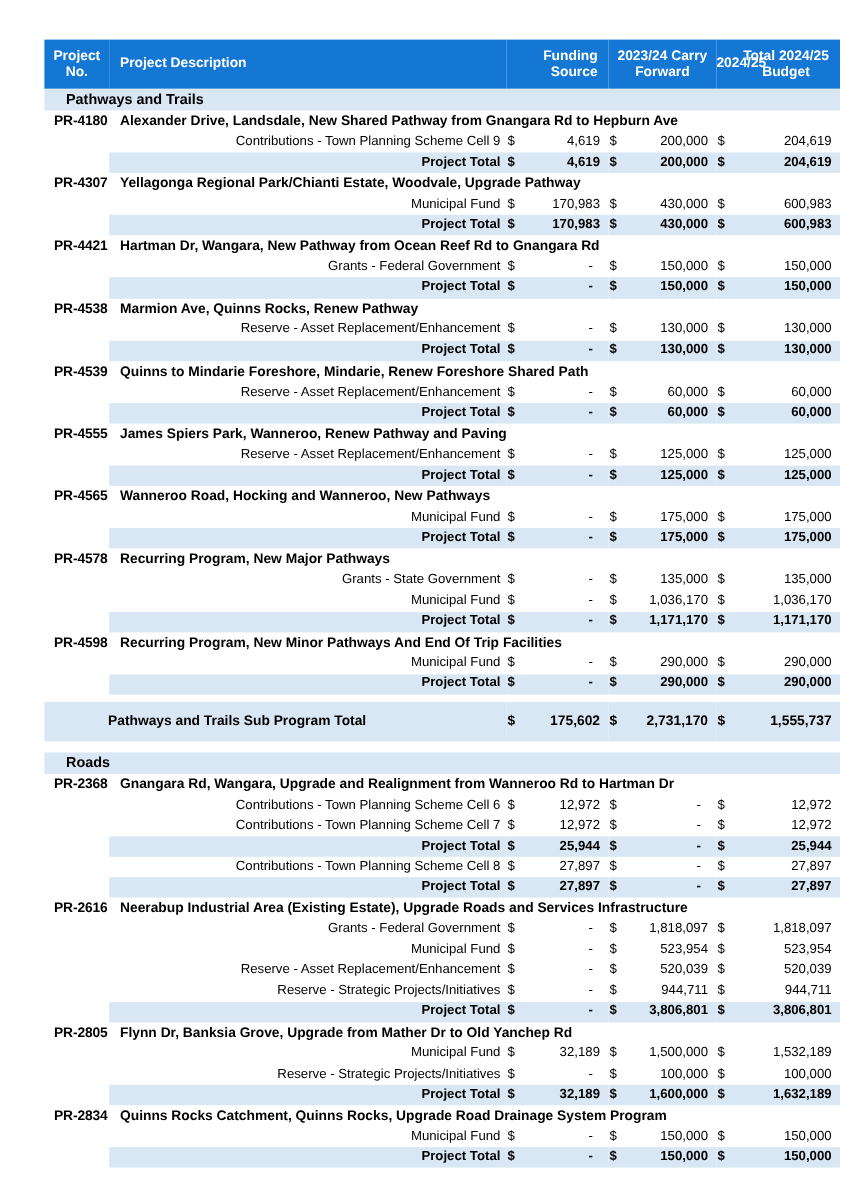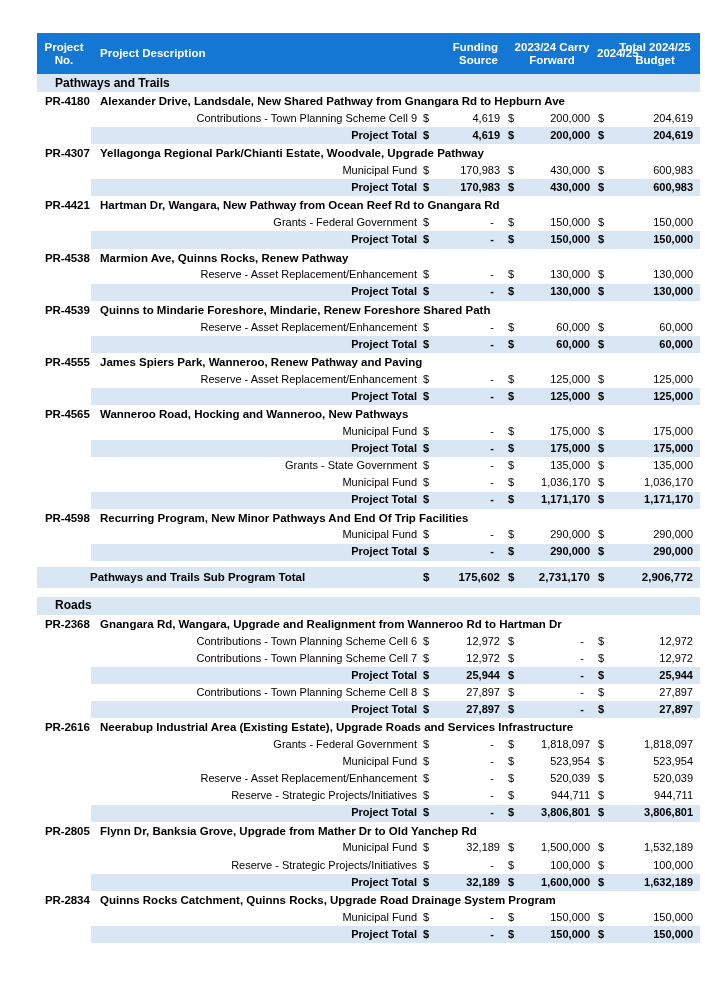--- a/index.html
+++ b/index.html
@@ -119,21 +119,21 @@
     font-weight: bold;
   }
   tr.project-total td.pad-left { background: #ffffff; }
   tr.project-total td.fund-label { padding-right: 5px; }
 
   
   tr.subtotal td {
     background: #d9e6f4;
     font-weight: bold;
     font-size: 11.5px;
-    height: 21px;
+    height: 33px;
   }
   td.subtotal-label {
     text-align: left;
     padding-left: 53px;
   }
   tr.subtotal td.dollar { font-size: 11.5px; }
   tr.subtotal td.amount { font-size: 11.5px; }
 </style>
 </head>
 <body>
@@ -318,20 +318,24 @@
         <tr class="project-total">
           <td class="pad-left"></td>
           <td class="fund-label">Project Total</td>
           <td class="dollar">$</td>
           <td class="amount dash">-</td>
           <td class="dollar">$</td>
           <td class="amount">175,000</td>
           <td class="dollar">$</td>
           <td class="amount">175,000</td>
         </tr>
+        <tr class="project-title">
+          <td class="proj-no">PR-4578</td>
+          <td class="proj-desc" colspan="7">Recurring Program, New Major Pathways</td>
+        </tr>
         <tr class="funding-row">
           <td class="fund-label" colspan="2">Grants - State Government</td>
           <td class="dollar">$</td>
           <td class="amount dash">-</td>
           <td class="dollar">$</td>
           <td class="amount">135,000</td>
           <td class="dollar">$</td>
           <td class="amount">135,000</td>
         </tr>
         <tr class="funding-row">
@@ -379,21 +383,21 @@
         <tr class="spacer-sm">
           <td colspan="8"></td>
         </tr>
         <tr class="subtotal">
           <td class="subtotal-label" colspan="2">Pathways and Trails Sub Program Total</td>
           <td class="dollar">$</td>
           <td class="amount">175,602</td>
           <td class="dollar">$</td>
           <td class="amount">2,731,170</td>
           <td class="dollar">$</td>
-          <td class="amount">2,906,772</td>
+          <td class="amount">1,555,737</td>
         </tr>
         <tr class="spacer">
           <td colspan="8"></td>
         </tr>
         <tr class="section">
           <td class="section-label" colspan="8">Roads</td>
         </tr>
         <tr class="project-title">
           <td class="proj-no">PR-2368</td>
           <td class="proj-desc" colspan="7">Gnangara Rd, Wangara, Upgrade and Realignment from Wanneroo Rd to Hartman Dr</td>

